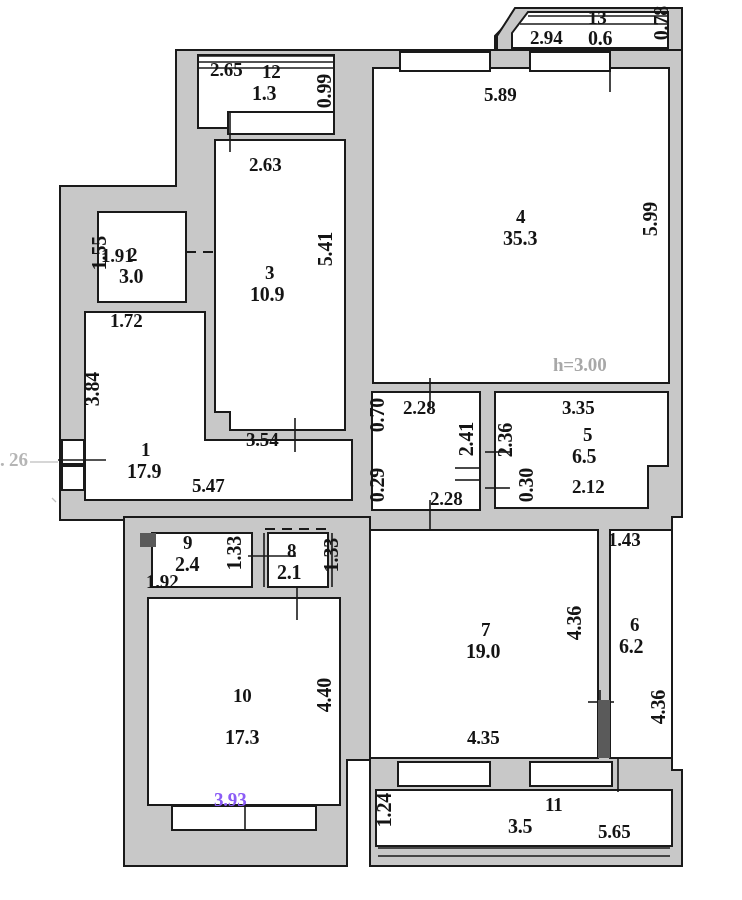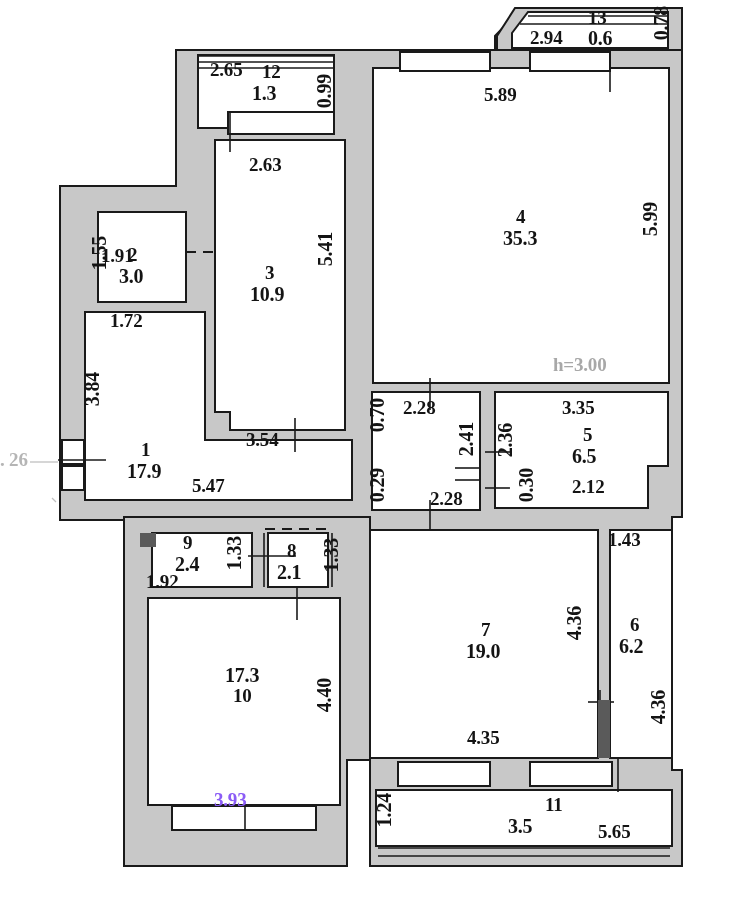--- a/index.html
+++ b/index.html
@@ -300,21 +300,21 @@
     <div class="lbl room-area" style="left:466px; top:641px;">19.0</div>
     <div class="lbl dim" style="left:467px; top:728px;text-align:center;">4.35</div>
     <div class="lbl dim-v" style="left:552px; top:608px; width:44px;">4.36</div>
 
     <div class="lbl dim" style="left:608px; top:530px;">1.43</div>
     <div class="lbl room-num" style="left:630px; top:615px;">6</div>
     <div class="lbl room-area" style="left:619px; top:636px;">6.2</div>
     <div class="lbl dim-v" style="left:636px; top:692px; width:44px;">4.36</div>
 
     <div class="lbl room-num" style="left:233px; top:686px;">10</div>
-    <div class="lbl room-area" style="left:225px; top:665px;text-align:right;">17.3</div>
+    <div class="lbl room-area" style="left:225px; top:727px;text-align:right;">17.3</div>
     <div class="lbl dim-v" style="left:302px; top:680px; width:44px;">4.40</div>
     <div class="lbl dim faint2" style="left:214px; top:790px;">3.93</div>
 
     <div class="lbl dim-v" style="left:362px; top:795px; width:44px;">1.24</div>
     <div class="lbl room-num" style="left:545px; top:795px;">11</div>
     <div class="lbl room-area" style="left:508px; top:816px;">3.5</div>
     <div class="lbl dim" style="left:598px; top:822px;">5.65</div>
 
     <div class="lbl dim faint" style="left:0px; top:450px;">. 26</div>
 

